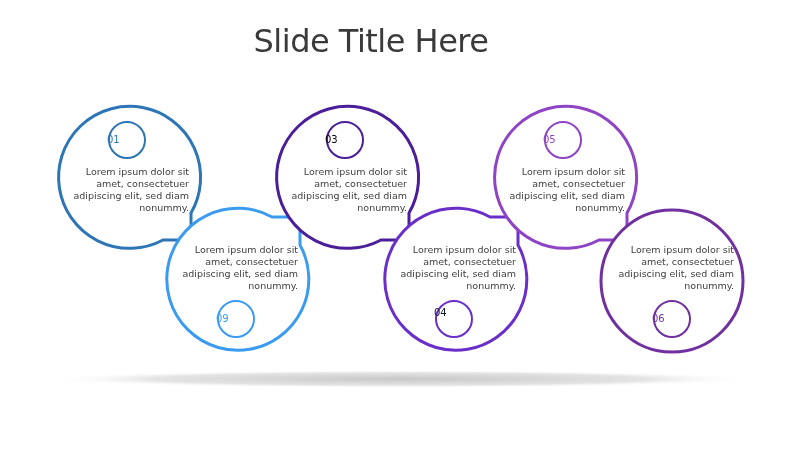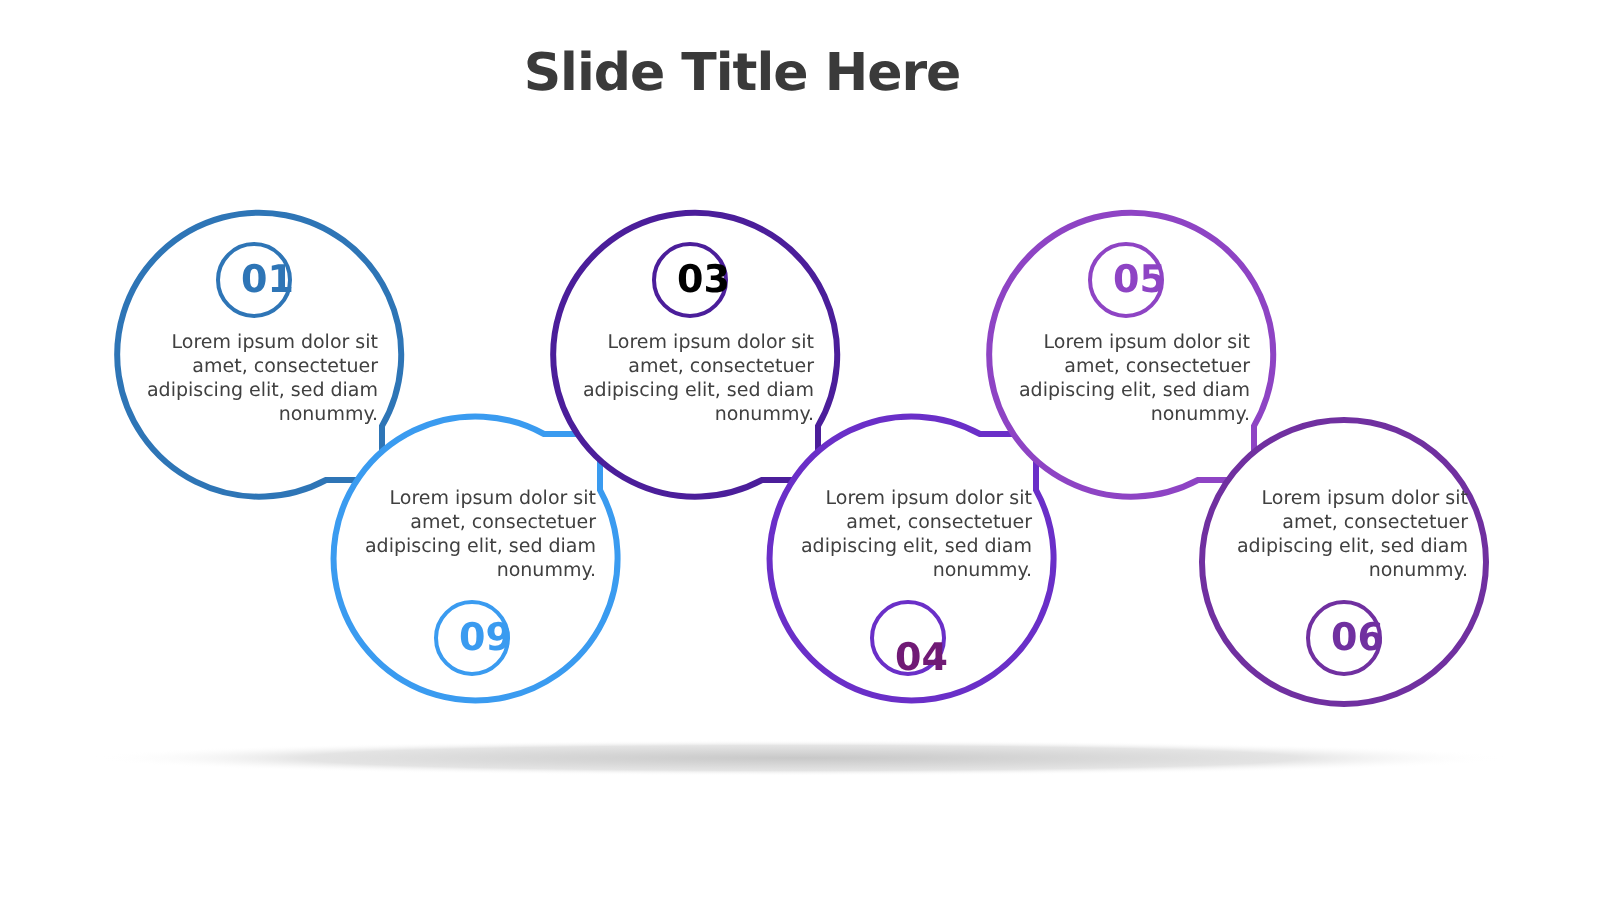--- a/index.html
+++ b/index.html
@@ -1,24 +1,24 @@
 <!DOCTYPE html>
 <html><head>
 <meta charset="utf-8">
 <style>
   html, body { margin: 0; padding: 0; background: #ffffff; }
   body { width: 800px; height: 450px; position: relative; overflow: hidden;
          font-family: "DejaVu Sans", "Liberation Sans", sans-serif; }
   .title { position: absolute; left: 0; top: 22px; width: 742px; text-align: center;
-           font-size: 26px; font-weight: bold; color: #3a3a3a; letter-spacing: -0.5px; }
+           font-size: 32px; font-weight: normal; color: #3a3a3a; letter-spacing: -0.5px; }
   svg.diagram { position: absolute; left: 0; top: 0; }
   .desc { position: absolute; width: 124px; text-align: right; font-size: 9.5px;
           line-height: 12px; color: #404040; }
-  .badge-num { position: absolute; width: 40px; text-align: right; font-size: 19px;
-               font-weight: bold; line-height: 20px; }
+  .badge-num { position: absolute; width: 40px; text-align: left; font-size: 10px;
+               font-weight: normal; line-height: 20px; }
 </style>
 </head>
 <body>
 
 <div class="title">Slide Title Here</div>
 
 <svg class="diagram" width="800" height="450" viewBox="0 0 800 450">
   <defs>
     <radialGradient id="shadowGrad" cx="50%" cy="50%" r="50%">
       <stop offset="0%" stop-color="#c8c8c8"></stop>
@@ -55,21 +55,21 @@
 
   <g>
     <circle cx="672" cy="281" r="71" fill="#ffffff" stroke="#7030A0" stroke-width="3"></circle>
     <circle cx="672" cy="319" r="18" fill="#ffffff" stroke="#7030A0" stroke-width="2"></circle>
   </g>
 </svg>
 
 <div class="badge-num" style="left:107px; top:130px; color:#2E75B6;">01</div>
 <div class="badge-num" style="left:216px; top:309px; color:#3A9BF0;">09</div>
 <div class="badge-num" style="left:325px; top:130px; color:#000000;">03</div>
-<div class="badge-num" style="left:434px; top:319px; color:#701a75;">04</div>
+<div class="badge-num" style="left:434px; top:303px; color:#0f172a;">04</div>
 <div class="badge-num" style="left:543px; top:130px; color:#8E44C4;">05</div>
 <div class="badge-num" style="left:652px; top:309px; color:#7030A0;">06</div>
 
 <div class="desc" style="left:65px; top:166px;">Lorem ipsum dolor sit amet, consectetuer adipiscing elit, sed diam nonummy.</div>
 <div class="desc" style="left:174px; top:244px;">Lorem ipsum dolor sit amet, consectetuer adipiscing elit, sed diam nonummy.</div>
 <div class="desc" style="left:283px; top:166px;">Lorem ipsum dolor sit amet, consectetuer adipiscing elit, sed diam nonummy.</div>
 <div class="desc" style="left:392px; top:244px;">Lorem ipsum dolor sit amet, consectetuer adipiscing elit, sed diam nonummy.</div>
 <div class="desc" style="left:501px; top:166px;">Lorem ipsum dolor sit amet, consectetuer adipiscing elit, sed diam nonummy.</div>
 <div class="desc" style="left:610px; top:244px;">Lorem ipsum dolor sit amet, consectetuer adipiscing elit, sed diam nonummy.</div>
 

